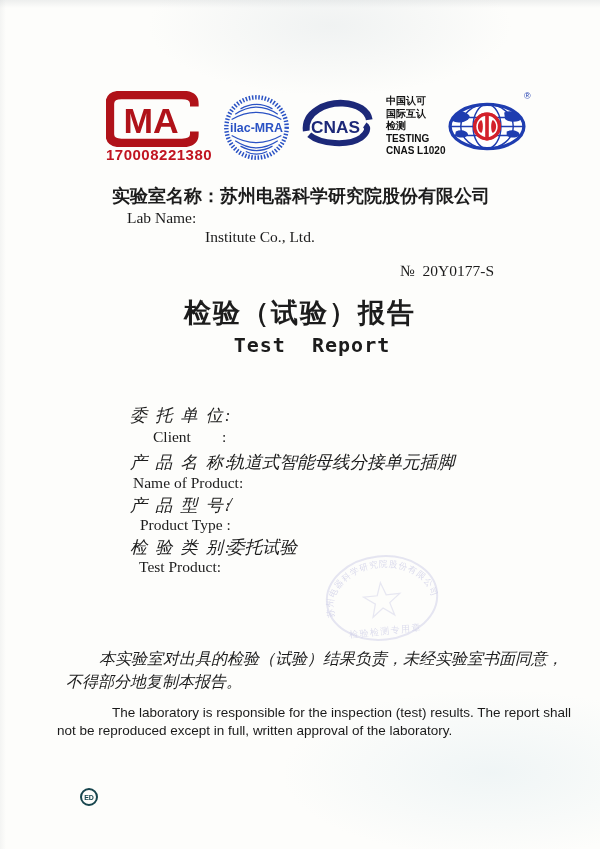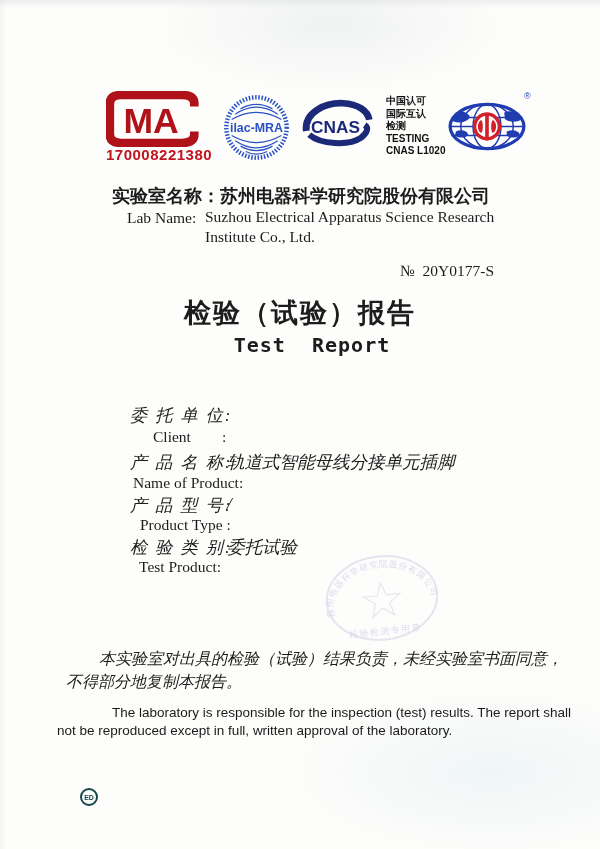--- a/index.html
+++ b/index.html
@@ -107,21 +107,20 @@
     <rect x="47.8" y="17" width="4.4" height="30" fill="#d3202b"></rect>
     <path d="M 43 24 C 37.5 26.5 37.5 37.5 43 40 C 45.6 37.5 45.6 26.5 43 24 Z" fill="#d3202b"></path>
     <path d="M 57 24 C 62.5 26.5 62.5 37.5 57 40 C 54.4 37.5 54.4 26.5 57 24 Z" fill="#d3202b"></path>
   </svg>
   <span class="abs reg-mark" style="left:524px;top:91px">®</span>
 
   <div class="abs lab-zh" style="left:112px;top:184px">
     <span>实验室名称：</span><span>苏州电器科学研究院股份有限公司</span>
   </div>
   <div class="abs serif15" style="left:127px;top:209px">Lab Name:</div>
-  <div class="abs serif15" style="left:205px;top:208px">Suzhou Electrical Apparatus Science Research</div>
   <div class="abs serif15" style="left:205px;top:228px">Institute Co., Ltd.</div>
 
   <div class="abs report-no" style="left:400px;top:262px">№  20Y0177-S</div>
 
   <div class="abs title-zh" style="left:0px;top:295px">检验（试验）报告</div>
   <div class="abs title-en" style="left:0px;top:333px">Test  Report</div>
 
   <div class="abs kai f-label" style="left:130px;top:404px">委 托 单 位:</div>
   <div class="abs f-en" style="left:153px;top:428px">Client        :</div>
 

